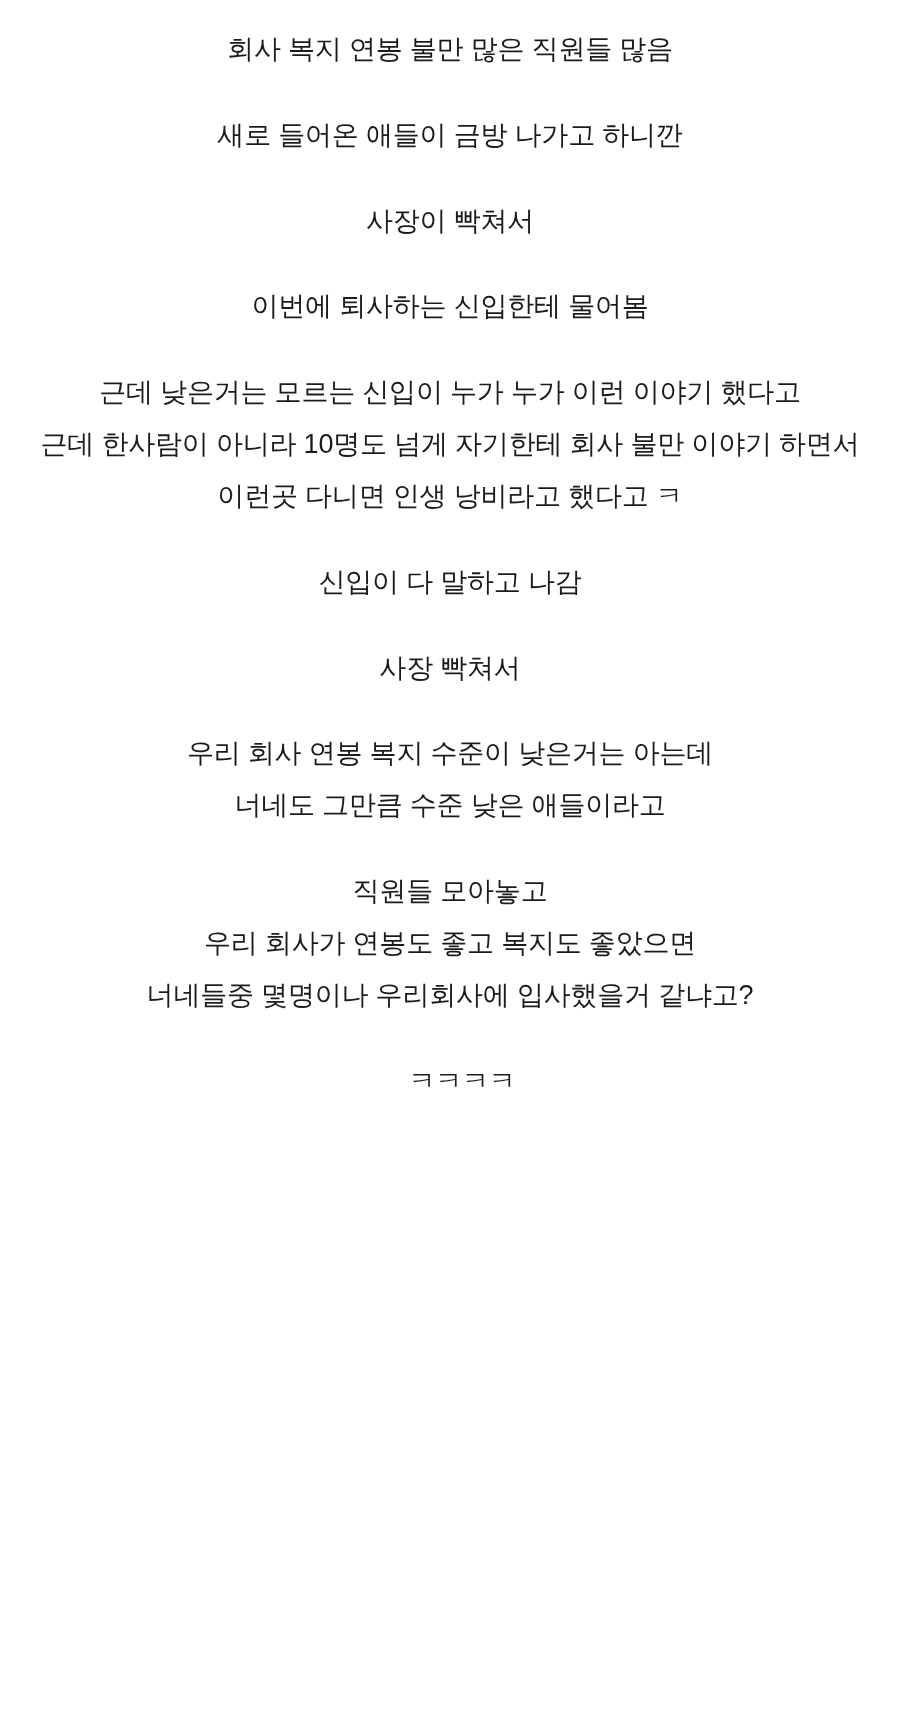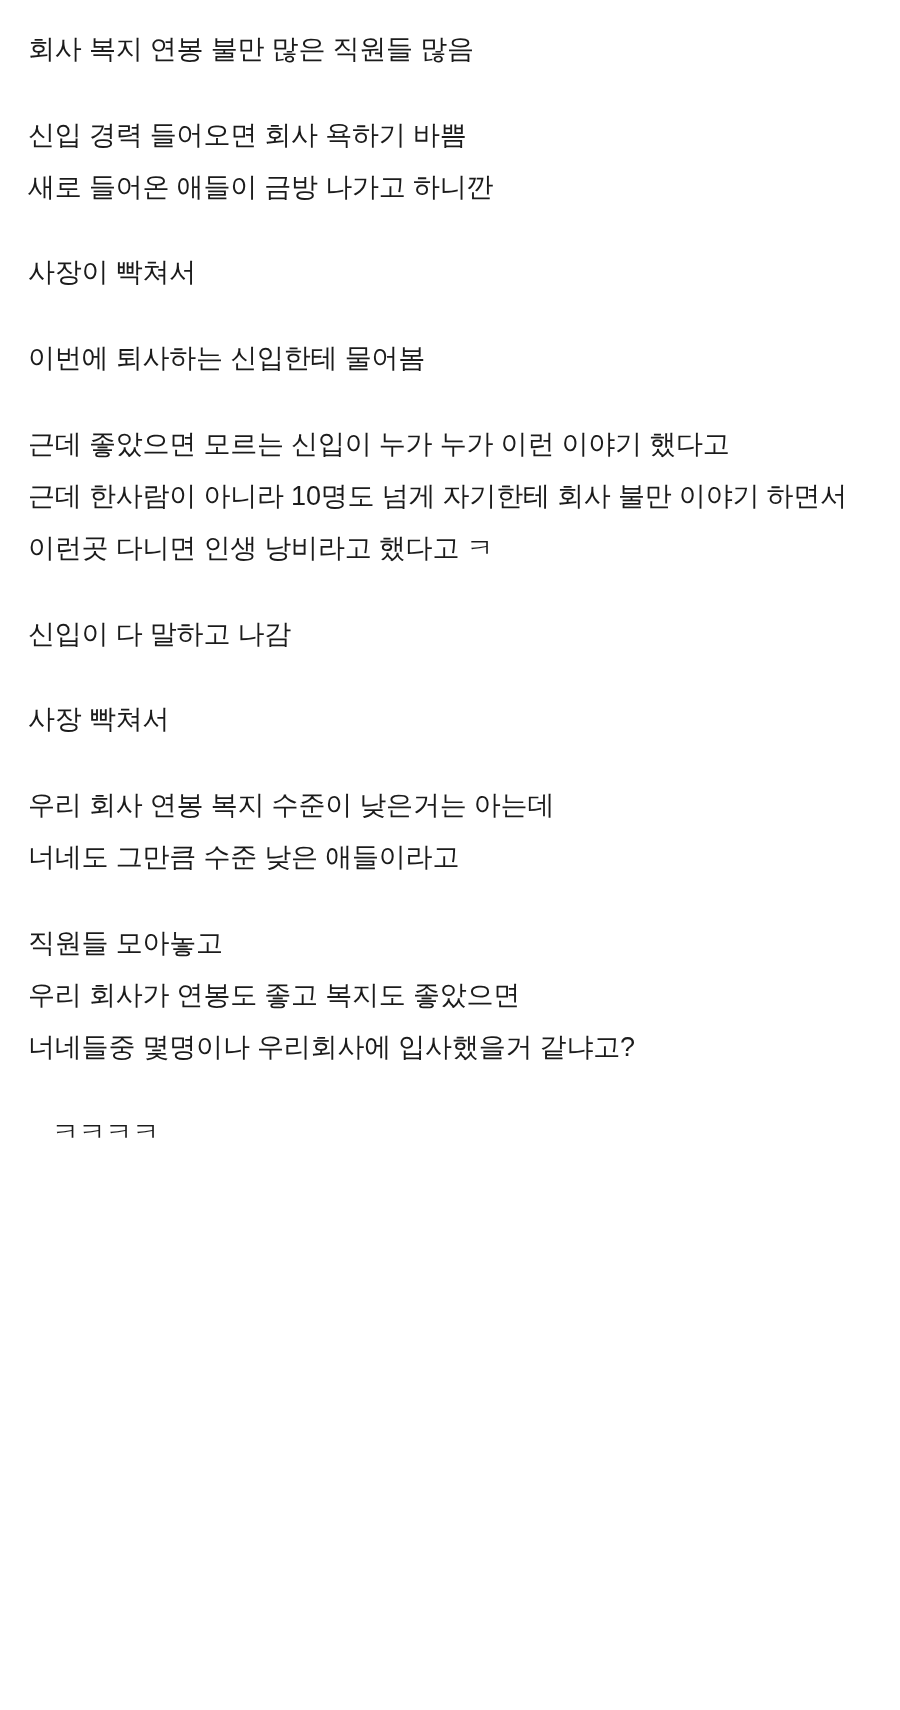--- a/index.html
+++ b/index.html
@@ -14,20 +14,21 @@
     color: #1b1b1b;
     -webkit-font-smoothing: antialiased;
   }
   #post {
     padding: 24px 28px 0 28px;
     box-sizing: border-box;
     width: 900px;
   }
   .para {
     margin: 0 0 34px 0;
+    text-align: center;
   }
   .para:last-child {
     margin-bottom: 0;
     margin-left: 24px;
   }
   .line {
     font-size: 27px;
     line-height: 1.92;
     letter-spacing: -0.2px;
     font-weight: 400;
@@ -37,31 +38,30 @@
   }
 </style>
 </head>
 <body>
 
 <div id="post">
     <div class="para">
       <div class="line">회사 복지 연봉 불만 많은 직원들 많음</div>
     </div>
     <div class="para">
-      <div class="line">신입 경력 들어오면 회사 욕하기 바쁨</div>
       <div class="line">새로 들어온 애들이 금방 나가고 하니깐</div>
     </div>
     <div class="para">
       <div class="line">사장이 빡쳐서</div>
     </div>
     <div class="para">
       <div class="line">이번에 퇴사하는 신입한테 물어봄</div>
     </div>
     <div class="para">
-      <div class="line">근데 좋았으면 모르는 신입이 누가 누가 이런 이야기 했다고</div>
+      <div class="line">근데 낮은거는 모르는 신입이 누가 누가 이런 이야기 했다고</div>
       <div class="line">근데 한사람이 아니라 10명도 넘게 자기한테 회사 불만 이야기 하면서</div>
       <div class="line">이런곳 다니면 인생 낭비라고 했다고 ㅋ</div>
     </div>
     <div class="para">
       <div class="line">신입이 다 말하고 나감</div>
     </div>
     <div class="para">
       <div class="line">사장 빡쳐서</div>
     </div>
     <div class="para">

